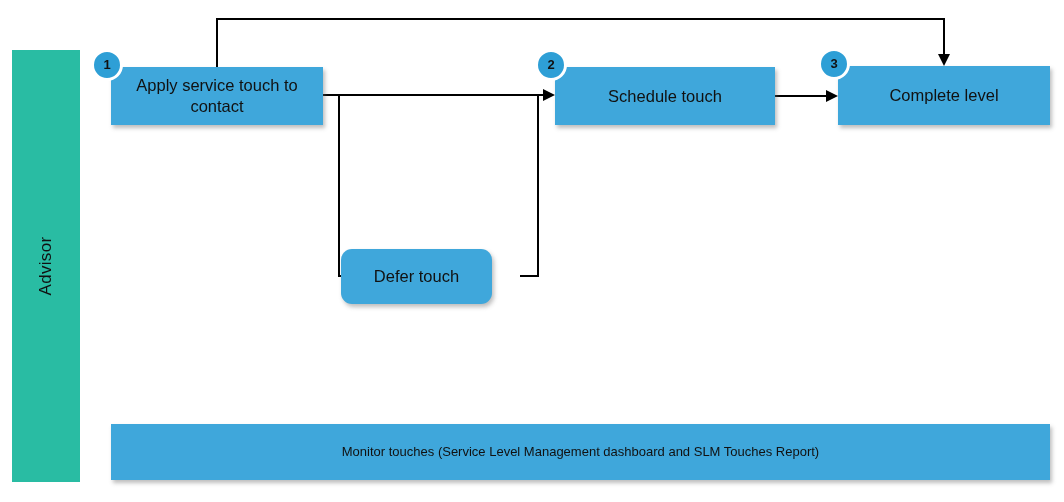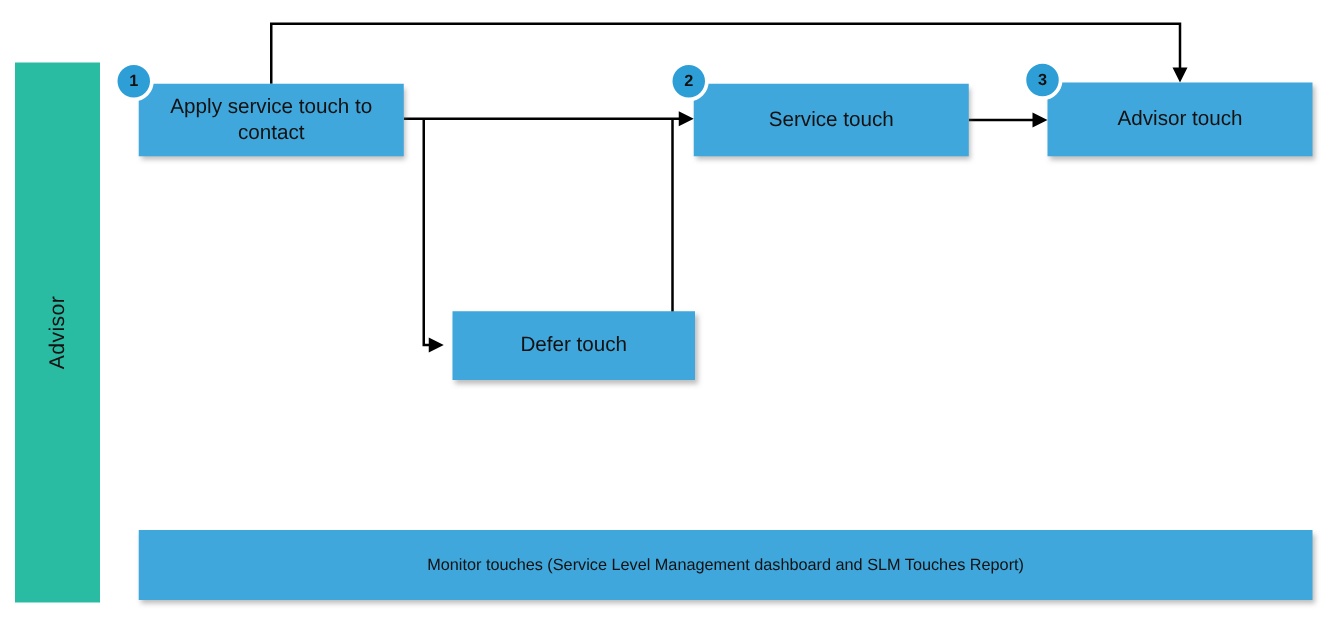--- a/index.html
+++ b/index.html
@@ -51,21 +51,21 @@
     text-align:center;
     font-size:16.5px;
     line-height:1.25;
     padding:0 8px;
     box-sizing:border-box;
     box-shadow:2px 3px 4px rgba(110,110,110,.45);
   }
   .box-apply   {left:111px; top:67px;  width:212px; height:58px;}
   .box-schedule{left:555px; top:67px;  width:220px; height:58px;}
   .box-complete{left:838px; top:66px;  width:212px; height:59px;}
-  .box-defer   {left:362px; top:249px; width:194px; height:55px;}
+  .box-defer   {left:341px; top:249px; width:151px; height:55px;border-radius:11px;}
   .bar-monitor {left:111px; top:424px; width:939px; height:56px; font-size:13px;}
   .badge{
     position:absolute;
     left:-20px; top:-18px;
     width:26px; height:26px;
     border-radius:50%;
     background:var(--badge);
     border:3px solid #ffffff;
     color:var(--text);
     font-size:13px;
@@ -100,26 +100,26 @@
     <path class="head" d="M826,90 L826,102 L838,96 Z"></path>
   </svg>
 
   <div class="box box-apply">
     <span class="badge">1</span>
     <span>Apply service touch to contact</span>
   </div>
 
   <div class="box box-schedule">
     <span class="badge">2</span>
-    <span>Service touch</span>
+    <span>Schedule touch</span>
   </div>
 
   <div class="box box-complete">
     <span class="badge">3</span>
-    <span>Advisor touch</span>
+    <span>Complete level</span>
   </div>
 
   <div class="box box-defer">
     <span>Defer touch</span>
   </div>
 
   <div class="box bar-monitor">
     <span>Monitor touches (Service Level Management dashboard and SLM Touches Report)</span>
   </div>
 

